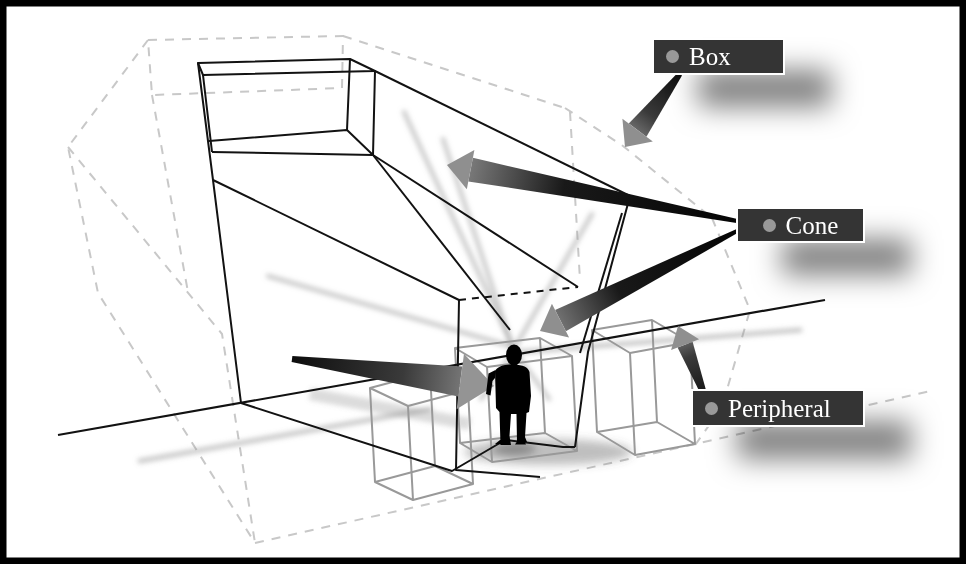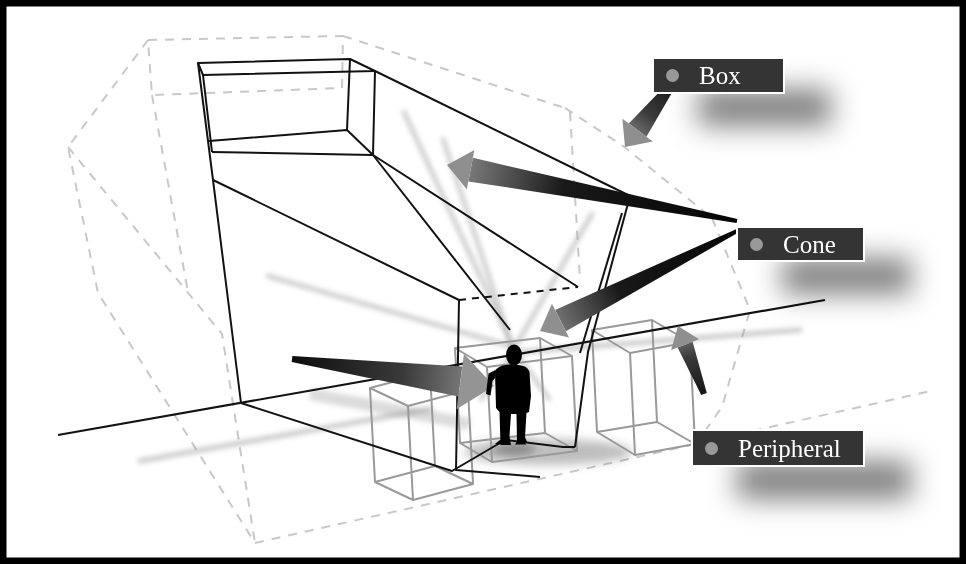--- a/index.html
+++ b/index.html
@@ -16,30 +16,29 @@
   .periline{stroke:var(--wire-black,#121212);stroke-width:2.2;fill:none;}
   .softray{stroke:#a0a0a0;stroke-width:4.5;stroke-linecap:round;opacity:.55;}
   .softline{stroke:#949494;stroke-width:5;stroke-linecap:round;opacity:.5;}
   .silhouette{fill:var(--silhouette,#000);}
   .framer{fill:none;stroke:var(--frame,#000);stroke-width:7;}
   .label{
     position:absolute;box-sizing:border-box;
     background:var(--label-bg,#343434);
     border:2px solid var(--label-border,#fff);
     color:var(--label-text,#fff);
-    display:flex;align-items:center;gap:20px;padding:0 12px;
+    display:flex;align-items:center;gap:10px;padding:0 12px;
     font-size:25px;line-height:1;white-space:nowrap;
     box-shadow:46px 32px 28px rgba(0,0,0,0.5);
-    margin-top:19px;
   }
   .label .dot{width:13px;height:13px;border-radius:50%;background:var(--bullet,#999);flex:none;}
   #label-box{left:652px;top:38px;width:133px;height:37px;}
-  #label-cone{left:736px;top:207px;width:129px;height:36px;}
+  #label-cone{left:736px;top:207px;width:129px;height:36px;justify-content:center;}
   #label-npc{left:171px;top:342px;width:127px;height:36px;flex-direction:row-reverse;}
-  #label-peripheral{left:691px;top:410px;width:174px;height:38px;text-align:right;}
+  #label-peripheral{left:691px;top:389px;width:174px;height:38px;text-align:right;}
 </style>
 </head>
 <body>
 
 <div id="stage">
 
   <svg id="scene" width="966" height="564" viewBox="0 0 966 564">
     <defs>
       <filter id="soft" x="-20%" y="-20%" width="140%" height="140%">
         <feGaussianBlur stdDeviation="2.6"></feGaussianBlur>

